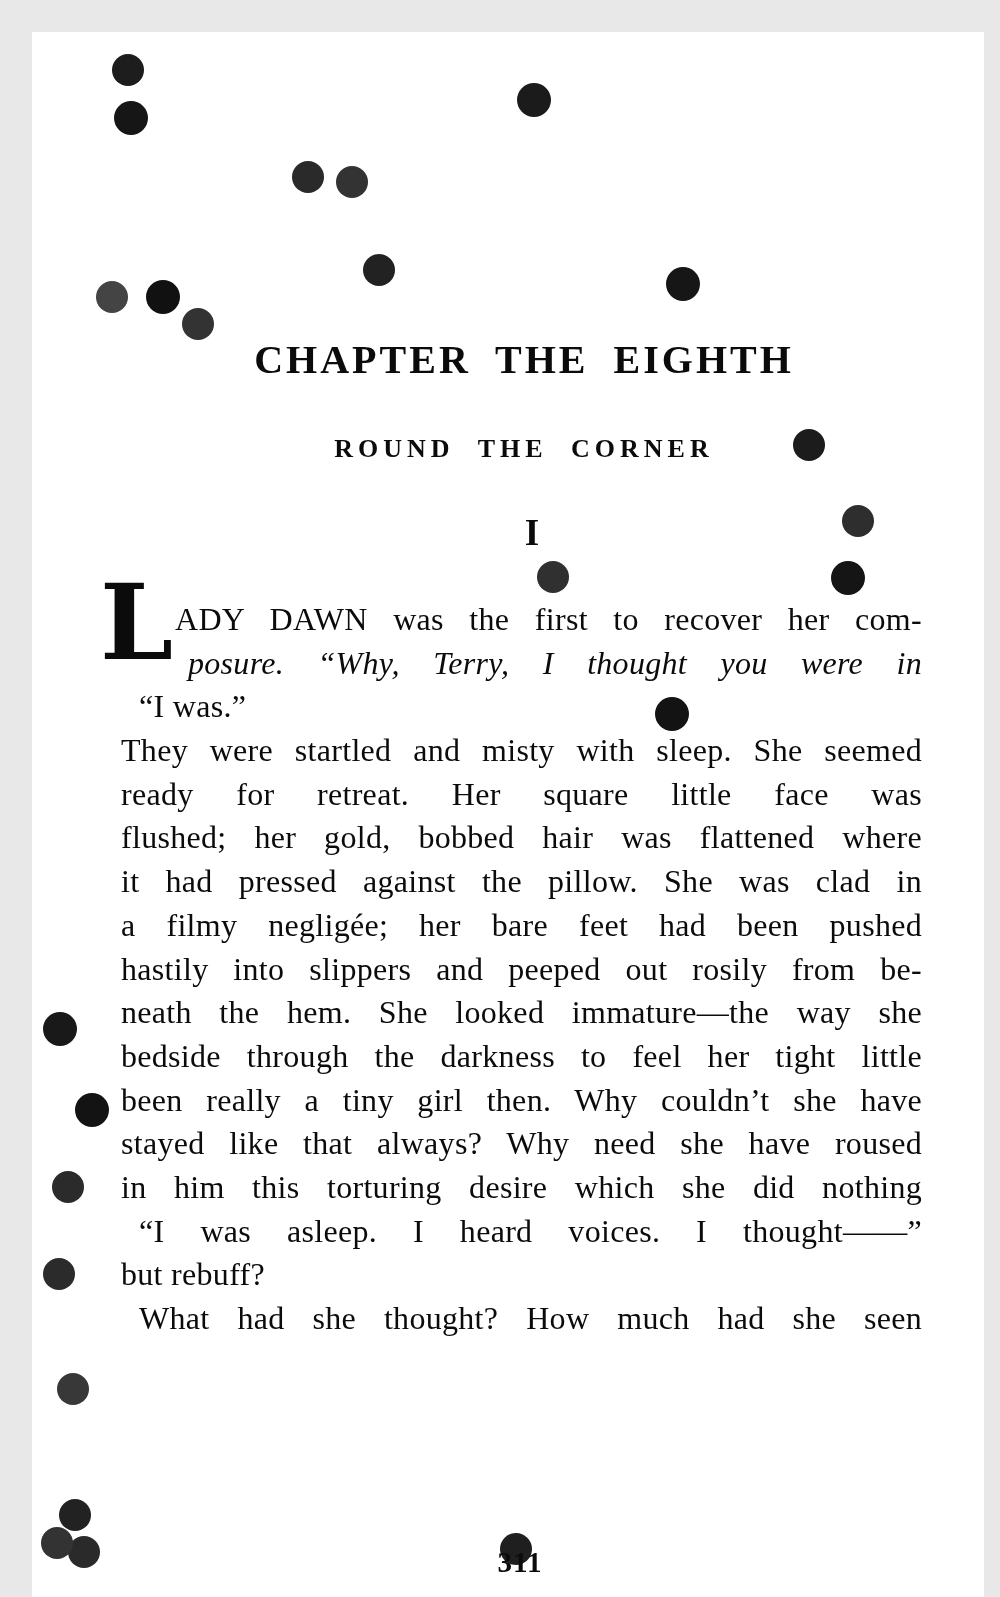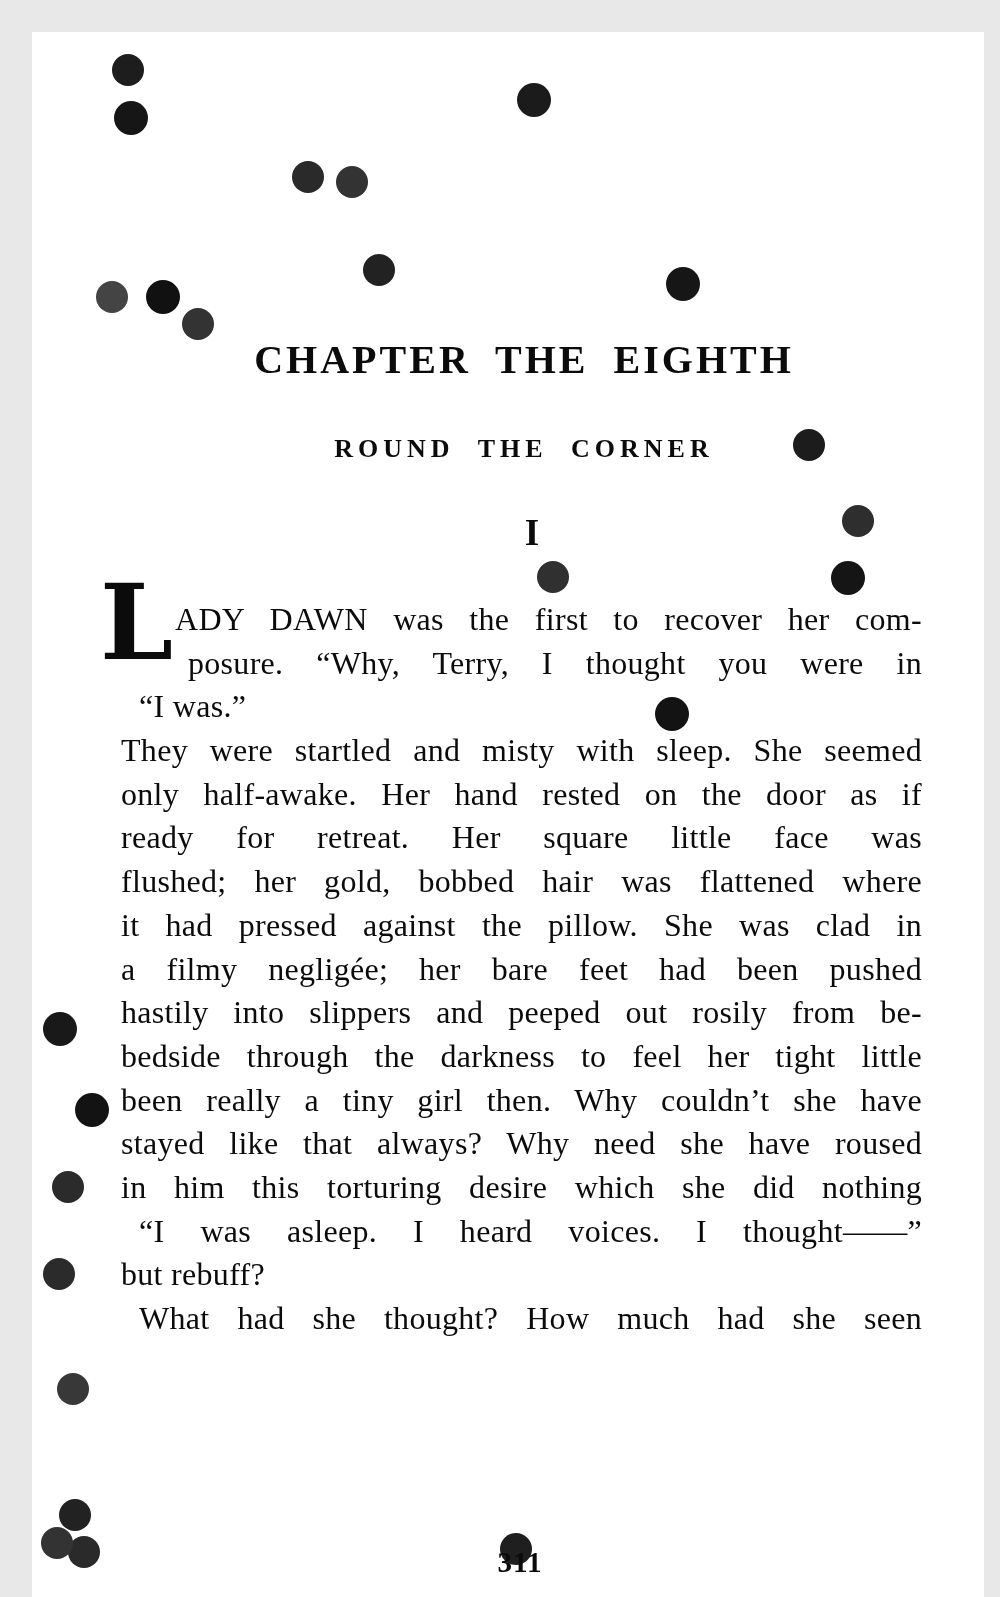--- a/index.html
+++ b/index.html
@@ -44,21 +44,21 @@
     height:43.7px;
     letter-spacing:0.3px;
     text-align:justify;
     text-align-last:justify;
     white-space:nowrap0; 
     overflow:visible;
   }
   .ln.end { text-align-last:left; }
   .ln.ind { padding-left:34px; }
   .ln.dc1 { padding-left:70px; }
-  .ln.dc2 { padding-left:83px; }
+  .ln.dc2 { padding-left:83px;font-style:italic; }
   .drop-cap {
     position:absolute;
     left:-5px; top:4px;
     font-size:104px;
     line-height:74px;
     font-weight:bold;
     font-family:"DejaVu Serif", serif;
   }
   .page-number {
     position:absolute; top:1498px; left:0; width:1000px;
@@ -108,26 +108,26 @@
   <div class="chapter-heading">CHAPTER THE EIGHTH</div>
   <div class="chapter-subtitle">ROUND THE CORNER</div>
   <div class="section-numeral">I</div>
 
   <div class="body-text">
     <span class="drop-cap">L</span>
     <div class="ln dc1">ADY DAWN was the first to recover her com-</div>
     <div class="ln dc2">posure.  “Why, Terry, I thought you were in</div>
     <div class="ln ind end">“I was.”</div>
     <div class="ln">They were startled and misty with sleep. She seemed</div>
-    <div class="ln">only half-awake.  Her hand rested on the door as if</div>
     <div class="ln">ready for retreat.  Her square little face was</div>
     <div class="ln">flushed; her gold, bobbed hair was flattened where</div>
     <div class="ln">it had pressed against the pillow.  She was clad in</div>
     <div class="ln">a filmy negligée; her bare feet had been pushed</div>
     <div class="ln">hastily into slippers and peeped out rosily from be-</div>
+    <div class="ln">neath the hem.  She looked immature—the way she</div>
     <div class="ln">bedside through the darkness to feel her tight little</div>
     <div class="ln">been really a tiny girl then.  Why couldn’t she have</div>
     <div class="ln">stayed like that always?  Why need she have roused</div>
     <div class="ln">in him this torturing desire which she did nothing</div>
     <div class="ln ind">“I was asleep.  I heard voices.  I thought——”</div>
     <div class="ln end">but rebuff?</div>
     <div class="ln ind">What had she thought?  How much had she seen</div>
   </div>
 
   <div class="page-number">311</div>

